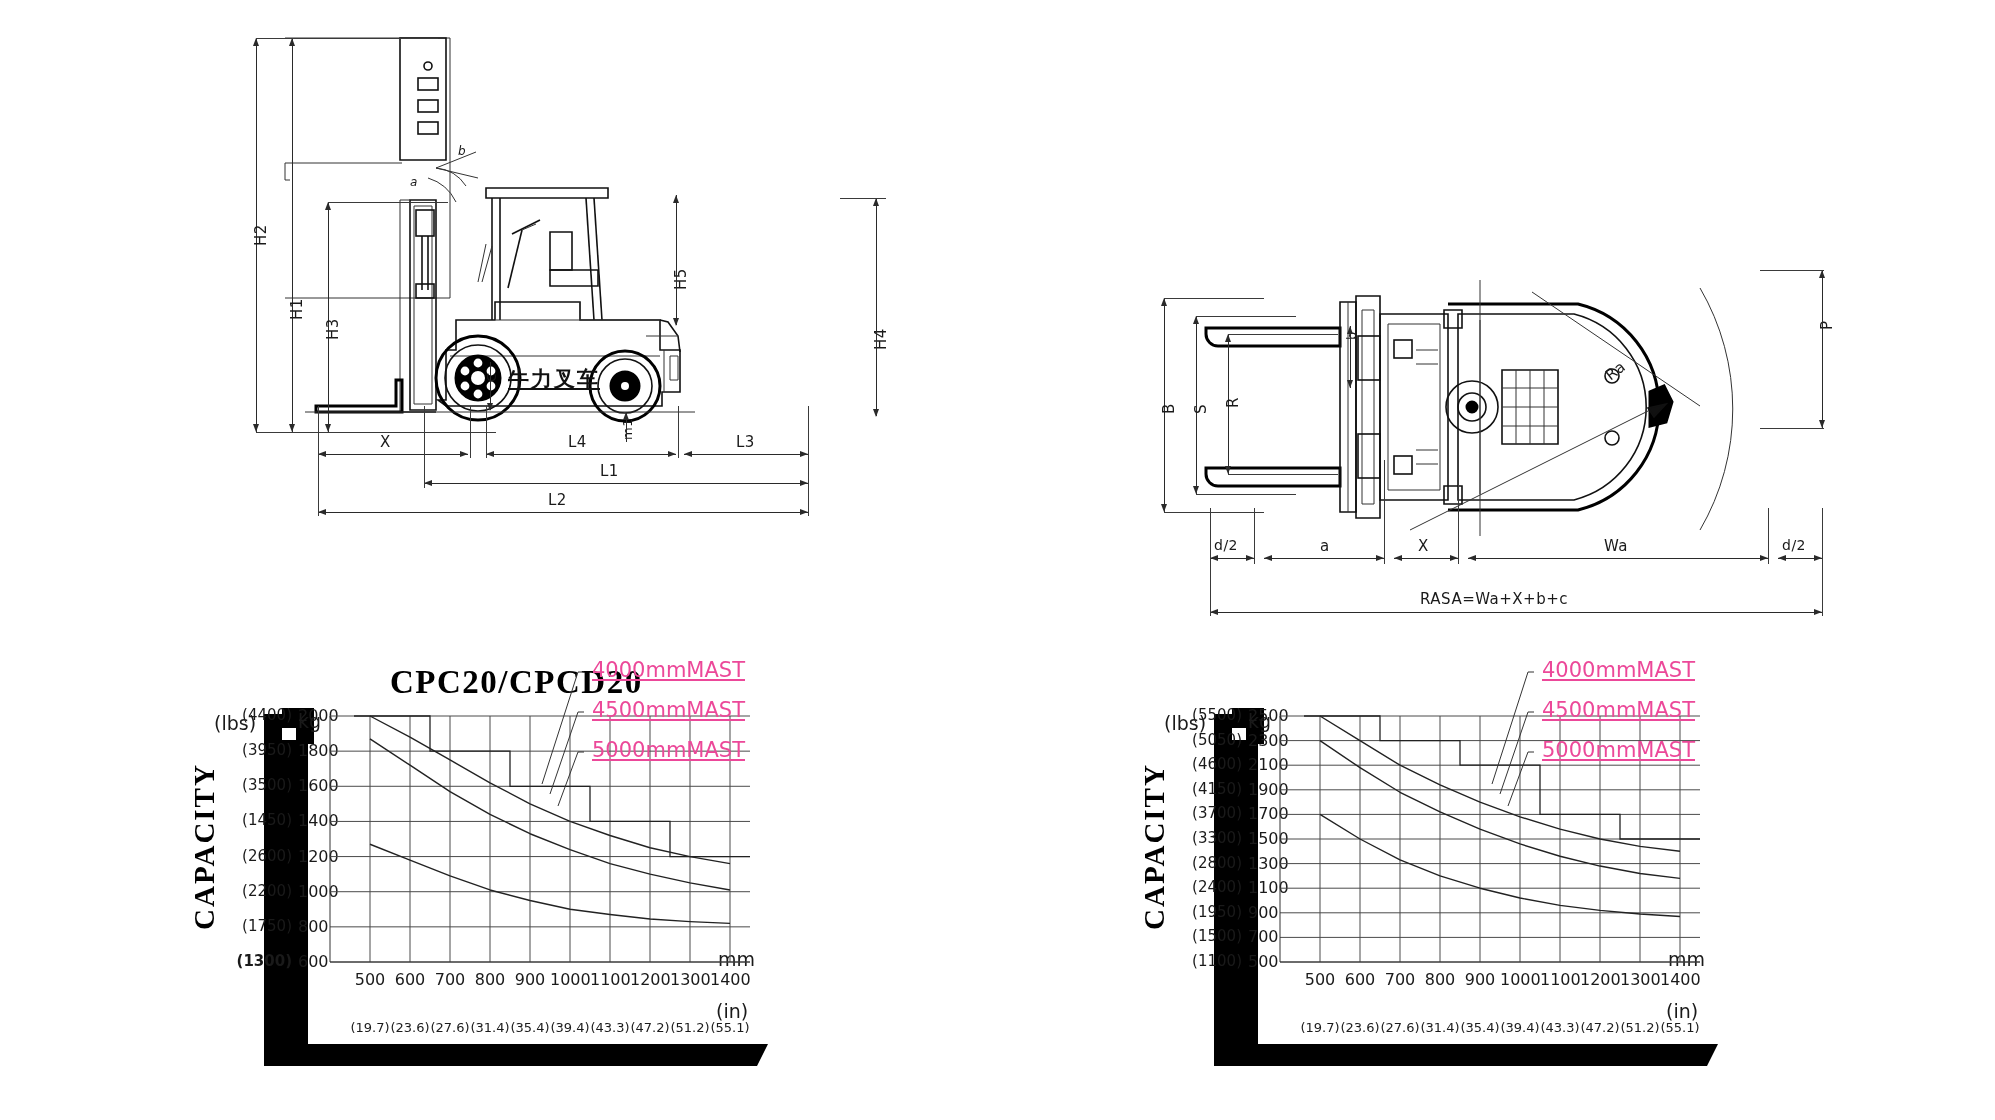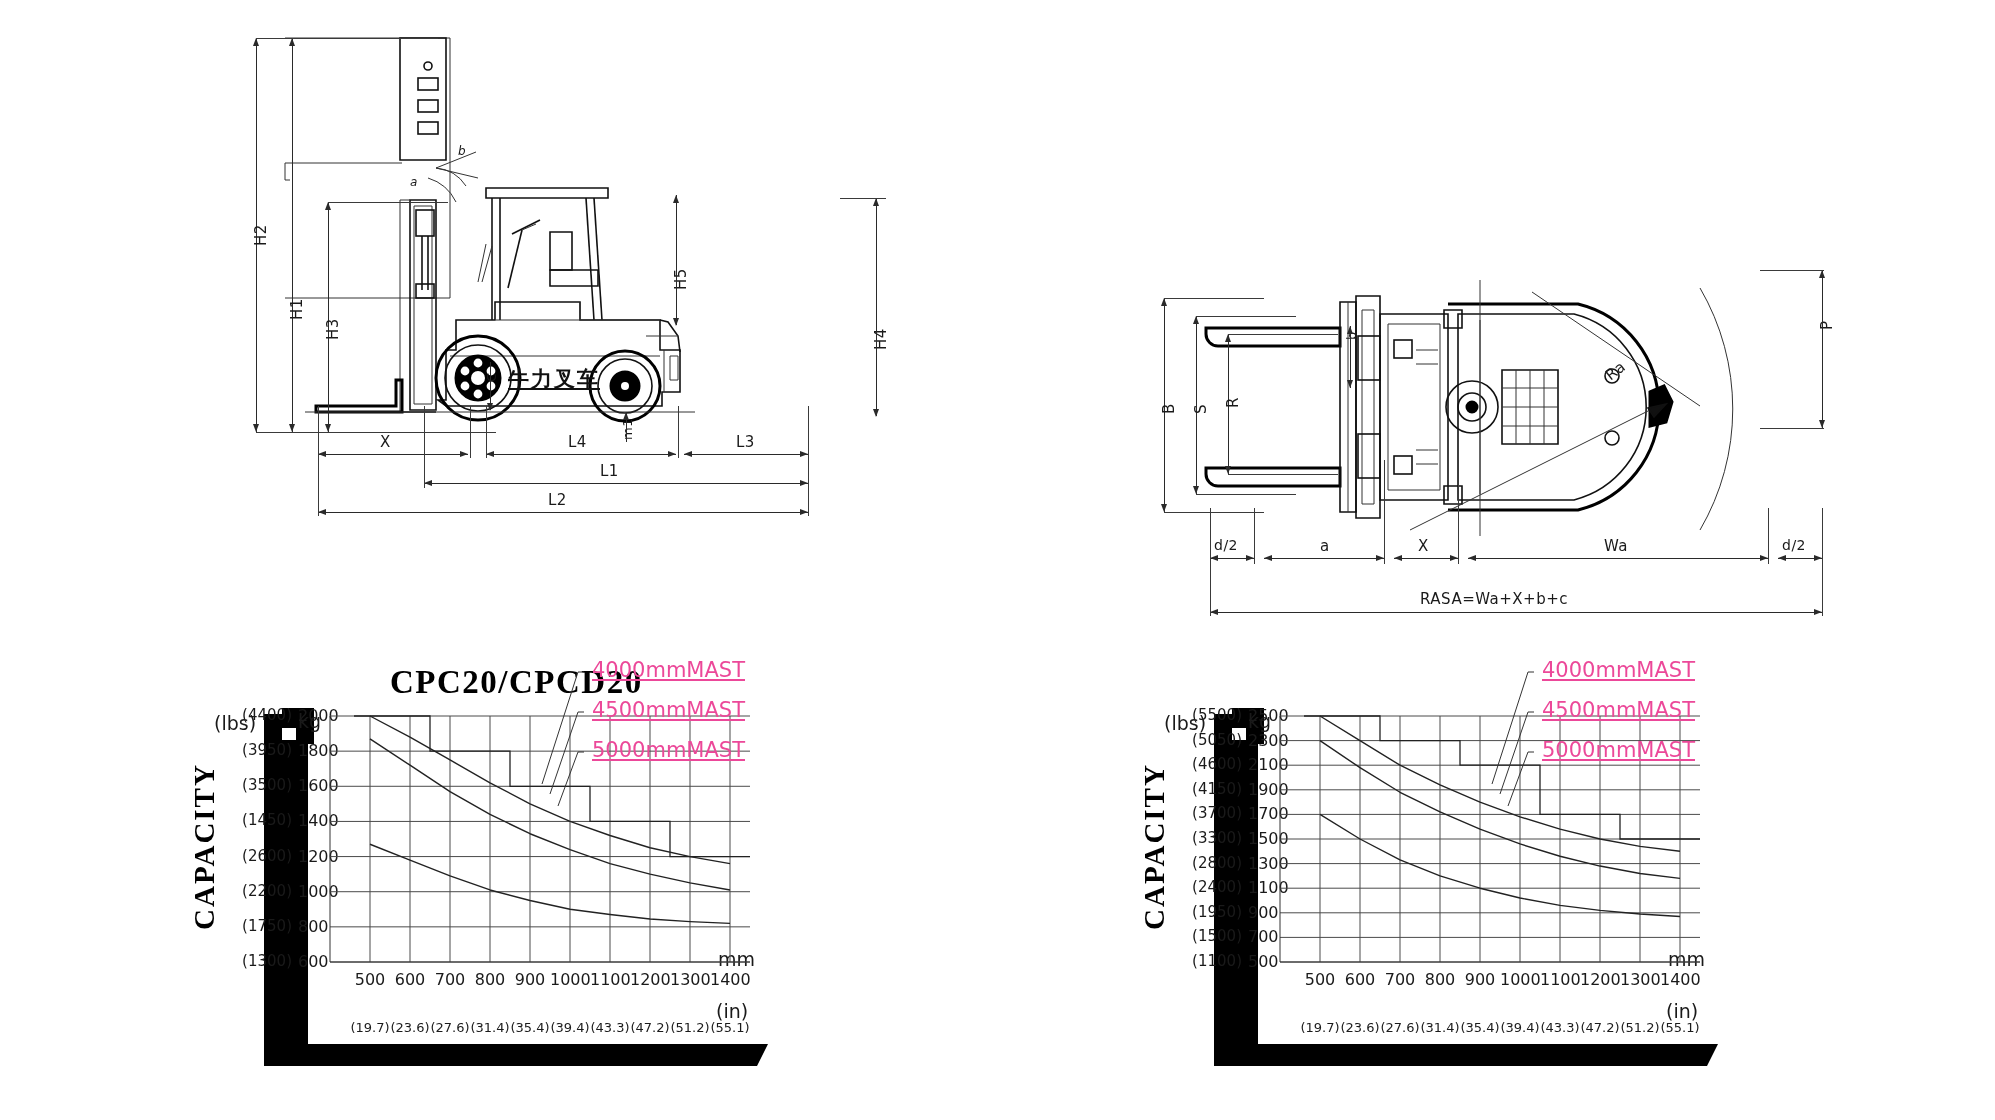--- a/index.html
+++ b/index.html
@@ -466,21 +466,21 @@
         <span class="ytick-lb" style="left: -24px; top: 116.286px; width: 86px; text-align: right;">(3500)</span>
         <span class="ytick-kg" style="left: 68px; top: 116.286px;">1600</span>
         <span class="ytick-lb" style="left: -24px; top: 151.429px; width: 86px; text-align: right;">(1450)</span>
         <span class="ytick-kg" style="left: 68px; top: 151.429px;">1400</span>
         <span class="ytick-lb" style="left: -24px; top: 186.571px; width: 86px; text-align: right;">(2600)</span>
         <span class="ytick-kg" style="left: 68px; top: 186.571px;">1200</span>
         <span class="ytick-lb" style="left: -24px; top: 221.714px; width: 86px; text-align: right;">(2200)</span>
         <span class="ytick-kg" style="left: 68px; top: 221.714px;">1000</span>
         <span class="ytick-lb" style="left: -24px; top: 256.857px; width: 86px; text-align: right;">(1750)</span>
         <span class="ytick-kg" style="left: 68px; top: 256.857px;">800</span>
-        <span class="ytick-lb" style="left: -24px; top: 292px; width: 86px; text-align: right;">(1300)</span>
+        <span class="ytick-lb" style="left: -24px; top: 292px; width: 86px; text-align: right; font-weight: bold;">(1300)</span>
         <span class="ytick-kg" style="left: 68px; top: 292px;">600</span>
       </div>
 
     <div id="cpc20-xlabels">
         <span class="xtick-mm" style="left: 120px; top: 310px; width: 40px; text-align: center;">500</span>
         <span class="xtick-in" style="left: 118px; top: 360px; width: 44px; text-align: center;">(19.7)</span>
         <span class="xtick-mm" style="left: 160px; top: 310px; width: 40px; text-align: center;">600</span>
         <span class="xtick-in" style="left: 158px; top: 360px; width: 44px; text-align: center;">(23.6)</span>
         <span class="xtick-mm" style="left: 200px; top: 310px; width: 40px; text-align: center;">700</span>
         <span class="xtick-in" style="left: 198px; top: 360px; width: 44px; text-align: center;">(27.6)</span>

